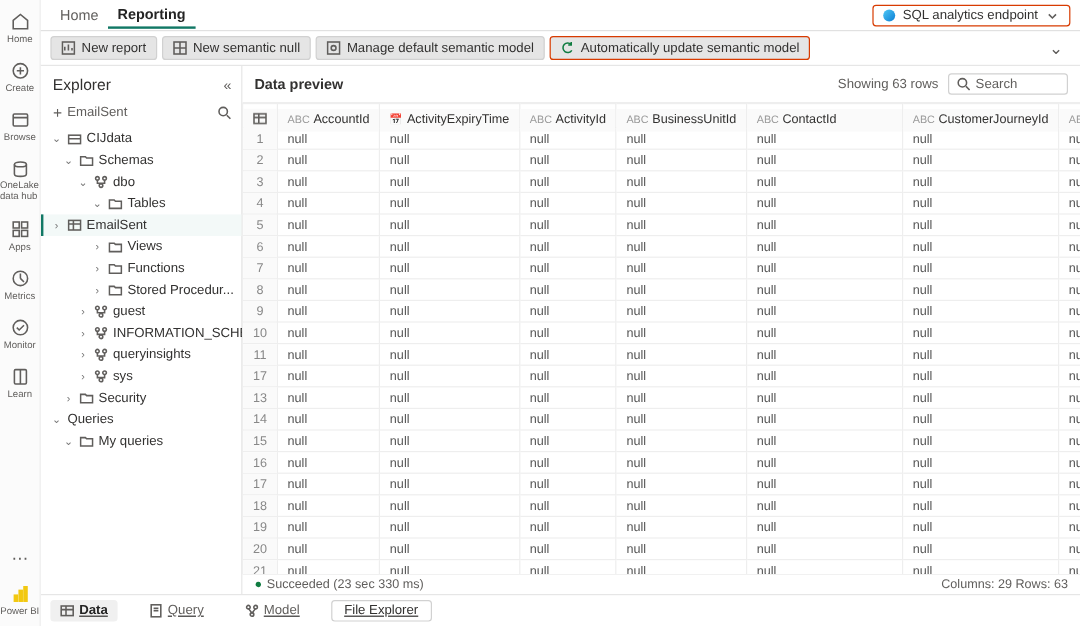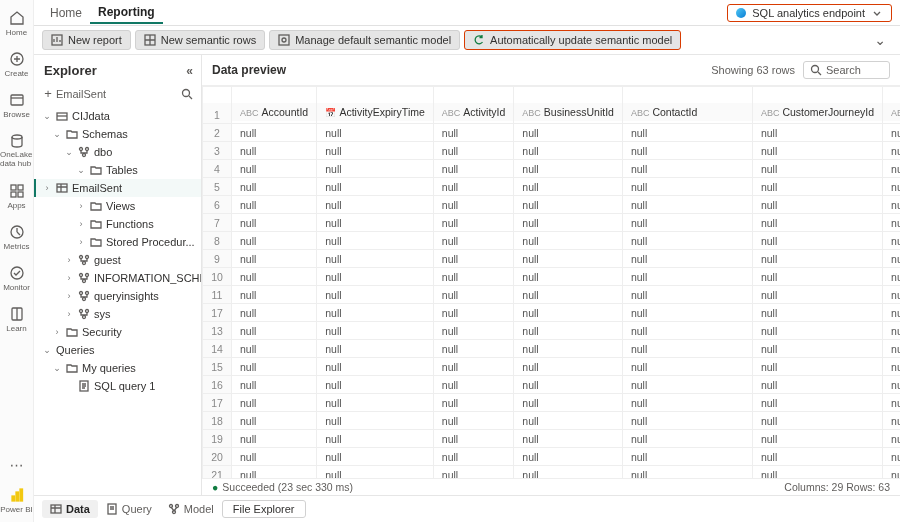--- a/index.html
+++ b/index.html
@@ -114,21 +114,21 @@
   width: 168px;
   min-width: 168px;
   border-right: 1px solid #e6e6e6;
   display: flex;
   flex-direction: column;
 }
 .explorer-hdr {
   display: flex;
   align-items: center;
   padding: 8px 8px 4px 10px;
-  font-weight: 700;
+  font-weight: 400;
   font-size: 13px;
 }
 .explorer-hdr .collapse { margin-left: auto; font-size: 12px; color: #605e5c; cursor: pointer; }
 .explorer-sub {
   display: flex;
   align-items: center;
   padding: 4px 8px 6px 6px;
   color: #605e5c;
   font-size: 11px;
 }
@@ -167,38 +167,38 @@
 .data-hdr .rows { margin-left: auto; font-size: 11px; color: #605e5c; margin-right: 8px; }
 .data-hdr .search {
   border: 1px solid #d1d1d1;
   border-radius: 3px;
   padding: 2px 6px;
   font-size: 11px;
   display: flex;
   align-items: center;
   gap: 4px;
   color: #605e5c;
-  width: 87px;
+  width: 100px;
 }
 .grid-wrap { flex: 1; overflow: auto; }
 table.grid { border-collapse: collapse; width: max-content; min-width: 100%; }
 .grid th, .grid td {
   border: 1px solid #eee;
   font-size: 10.5px;
   padding: 2px 8px;
   text-align: left;
   white-space: nowrap;
   height: 18px;
 }
 .grid th {
   background: #fafafa;
   font-weight: 400;
   color: #888;
   position: sticky;
-  top: 16px;
+  top: 4px;
 }
 .grid th.colh { color: #323130; }
 .grid td.rownum {
   background: #fafafa;
   color: #888;
   text-align: center;
   width: 26px;
   position: sticky;
   left: 0;
 }
@@ -223,21 +223,22 @@
 }
 .status-bar .ok { color: #107c41; margin-right: 4px; }
 .status-bar .right { margin-left: auto; }
 
 
 .bottom {
   display: flex;
   align-items: center;
   border-top: 1px solid #e6e6e6;
   padding: 4px 8px;
-  gap: 0;
+  gap: 18px;
+  text-decoration: underline;
 }
 .btab {
   display: flex;
   align-items: center;
   gap: 4px;
   padding: 3px 8px;
   font-size: 11px;
   color: #605e5c;
   cursor: pointer;
   border-radius: 3px;
@@ -347,21 +348,21 @@
           <rect x="1" y="1" width="10" height="10"></rect>
           <path d="M3 8V5M6 8V3M9 8V6"></path>
         </svg>
       <span>New report</span>
     </div>
     <div class="tbtn">
       <svg class="ico-sm" viewBox="0 0 12 12">
           <rect x="1" y="1" width="10" height="10"></rect>
           <path d="M1 6h10M6 1v10"></path>
         </svg>
-      <span>New semantic rows</span>
+      <span>New semantic null</span>
     </div>
     <div class="tbtn">
       <svg class="ico-sm" viewBox="0 0 12 12">
           <rect x="1" y="1" width="10" height="10"></rect>
           <circle cx="6" cy="6" r="2"></circle>
         </svg>
       <span>Manage default semantic model</span>
     </div>
     <div class="tbtn highlight">
       <svg class="ico-sm" viewBox="0 0 12 12" style="stroke:#107c41">
@@ -499,28 +500,20 @@
         <div class="tree-row">
             <span class="tw">⌄</span>
             <span>Queries</span>
           </div>
         <div class="tree-row ind1">
             <span class="tw">⌄</span>
             <svg class="ico-sm" viewBox="0 0 12 12">
               <path d="M1 3h4l1 1h5v6H1z"></path>
             </svg>
             <span>My queries</span>
-          </div>
-        <div class="tree-row ind2">
-            <span class="tw"></span>
-            <svg class="ico-sm" viewBox="0 0 12 12">
-              <rect x="2" y="1" width="8" height="10"></rect>
-              <path d="M4 4h4M4 6h4M4 8h3"></path>
-            </svg>
-            <span>SQL query 1</span>
           </div>
       </div>
     </div>
 
     <div class="data-pane">
       <div class="data-hdr">
         <span class="title">Data preview</span>
         <span class="rows">Showing 63 rows</span>
         <div class="search">
           <svg class="ico-sm" viewBox="0 0 12 12">

